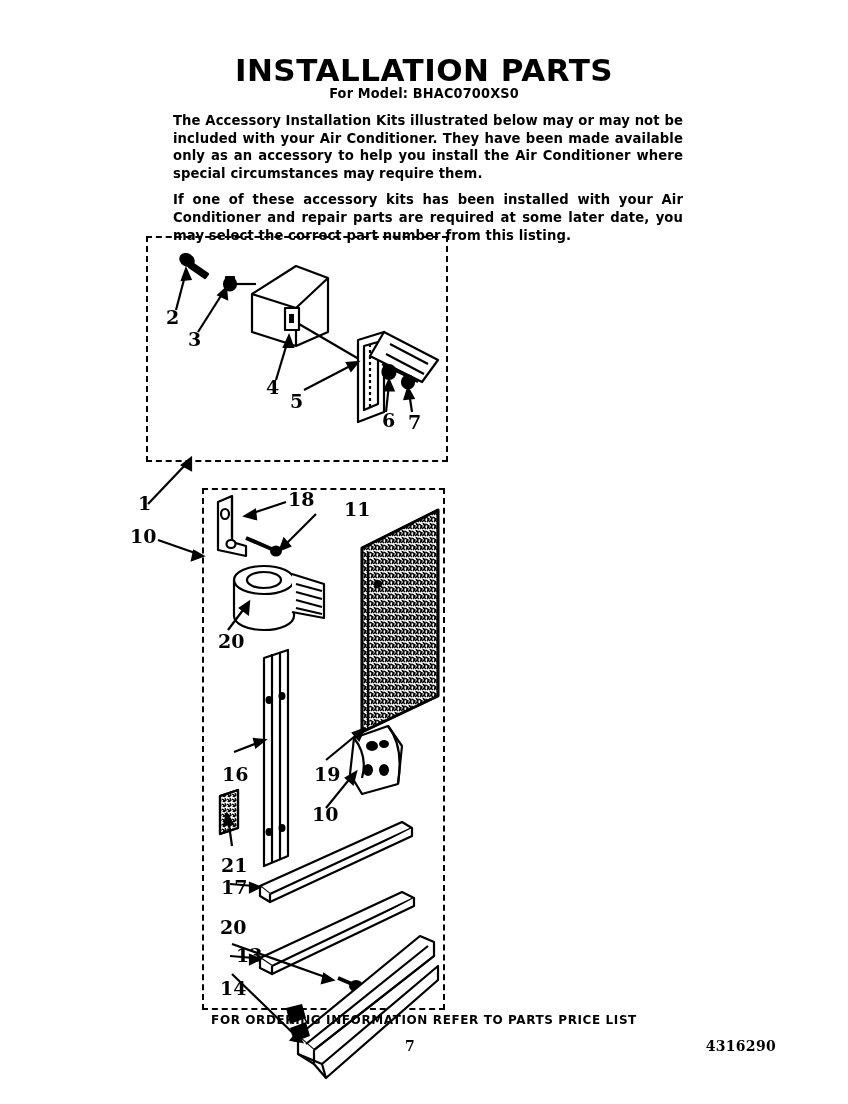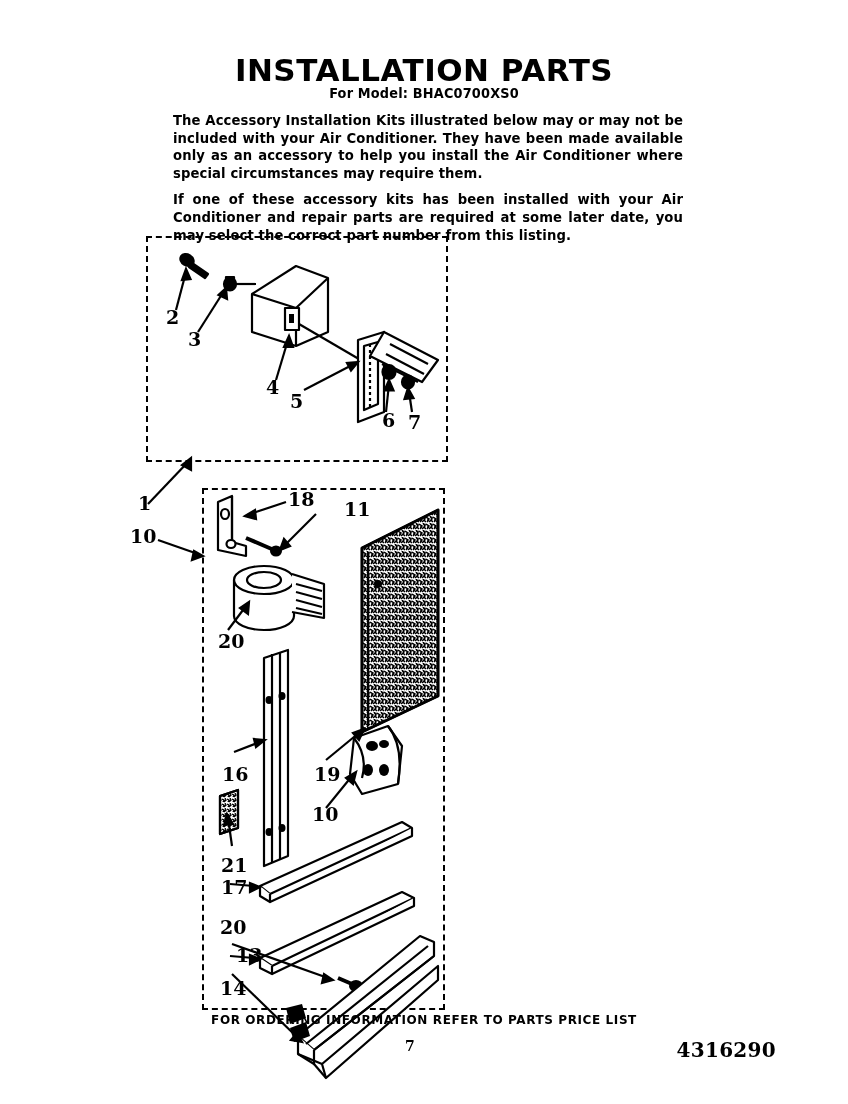--- a/index.html
+++ b/index.html
@@ -55,21 +55,21 @@
     position:absolute;left:0;right:0;top:1013px;text-align:center;
     font-family:"DejaVu Sans",sans-serif;
     font-size:12px;font-weight:bold;letter-spacing:.6px;
   }
   .page-num{
     position:absolute;left:405px;top:1038px;
     font-family:"DejaVu Serif",serif;font-size:14px;font-weight:bold;
   }
   .doc-num{
     position:absolute;right:72px;top:1038px;
-    font-family:"DejaVu Serif",serif;font-size:20px;font-weight:bold;
+    font-family:"DejaVu Serif",serif;font-size:14px;font-weight:bold;
     letter-spacing:.3px;
   }
 </style>
 </head>
 <body>
 
 <div class="page">
 
   <div class="title">INSTALLATION PARTS</div>
   <div class="model">For Model: BHAC0700XS0</div>

